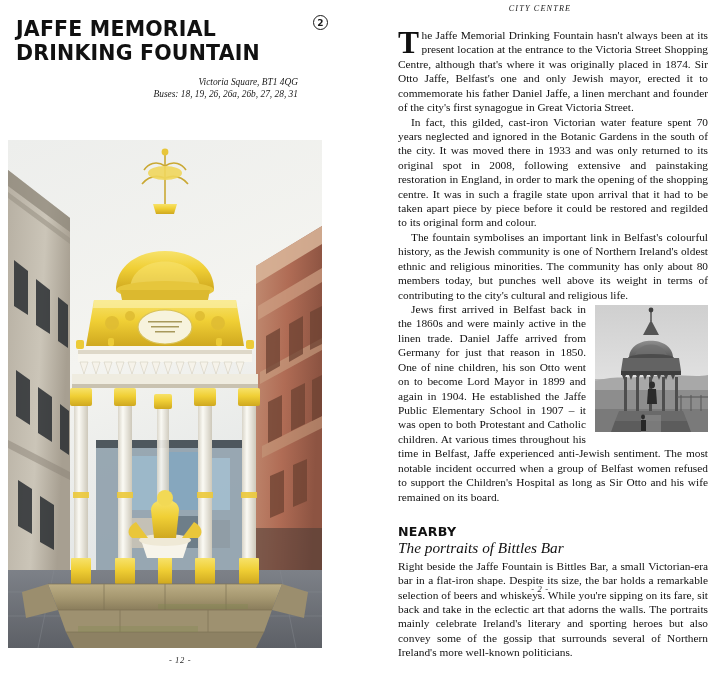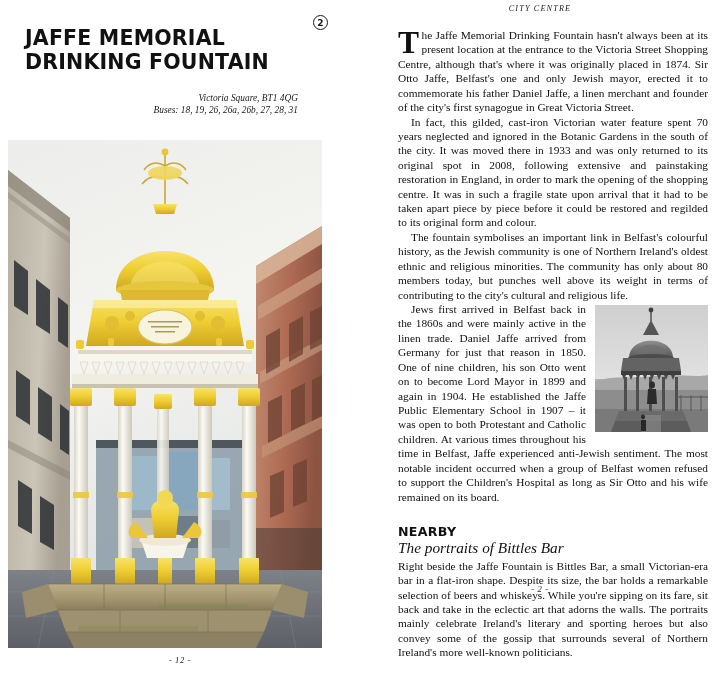--- a/index.html
+++ b/index.html
@@ -36,21 +36,21 @@
     left: 8px;
     top: 10px;
     width: 290px;
   }
   .entry-title {
     font-family: "DejaVu Sans", sans-serif;
     font-weight: 700;
     font-size: 20.5px;
     line-height: 1.16;
     letter-spacing: 0.2px;
-    margin: 17px;
+    margin: 8px;
     color: #111111;
     text-transform: uppercase;
   }
   .entry-subtitle {
     font-family: "Liberation Serif", serif;
     font-style: italic;
     font-size: 16.2px;
     line-height: 1.2;
     margin: 9px 0 0 0;
     color: #111111;

